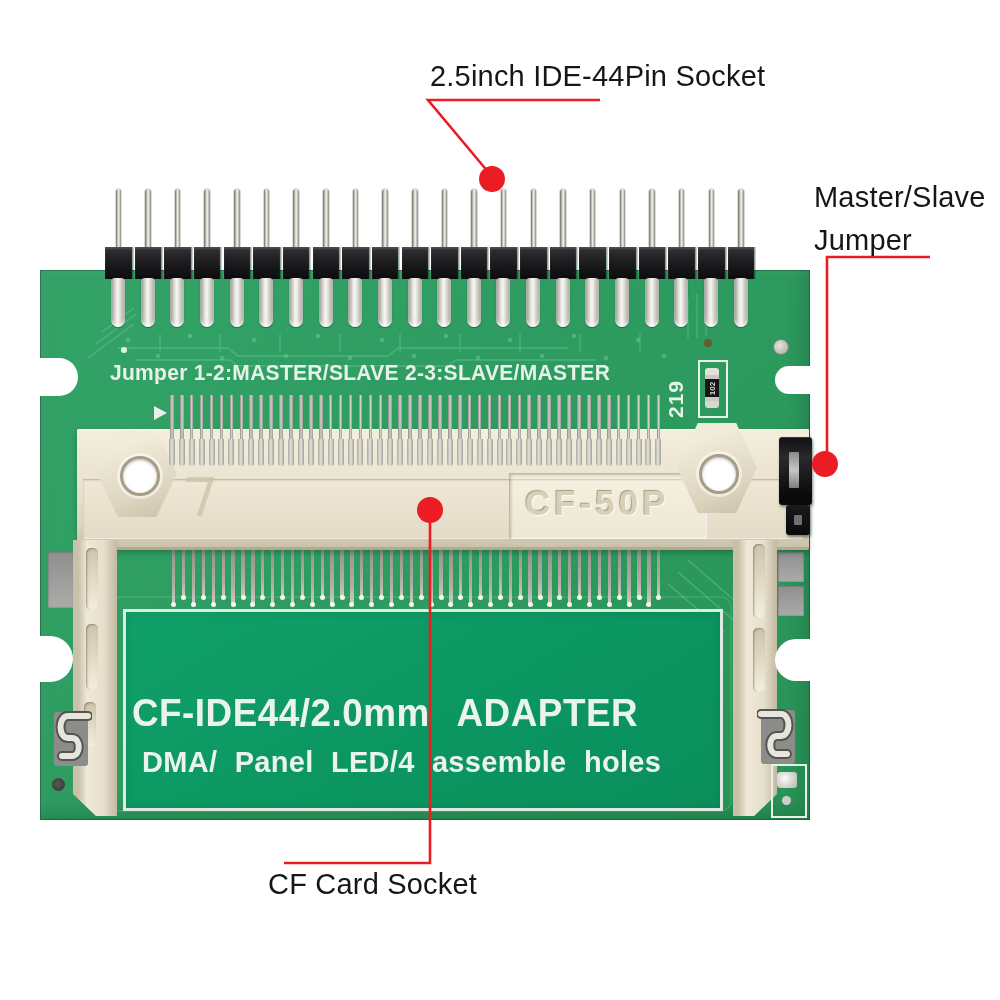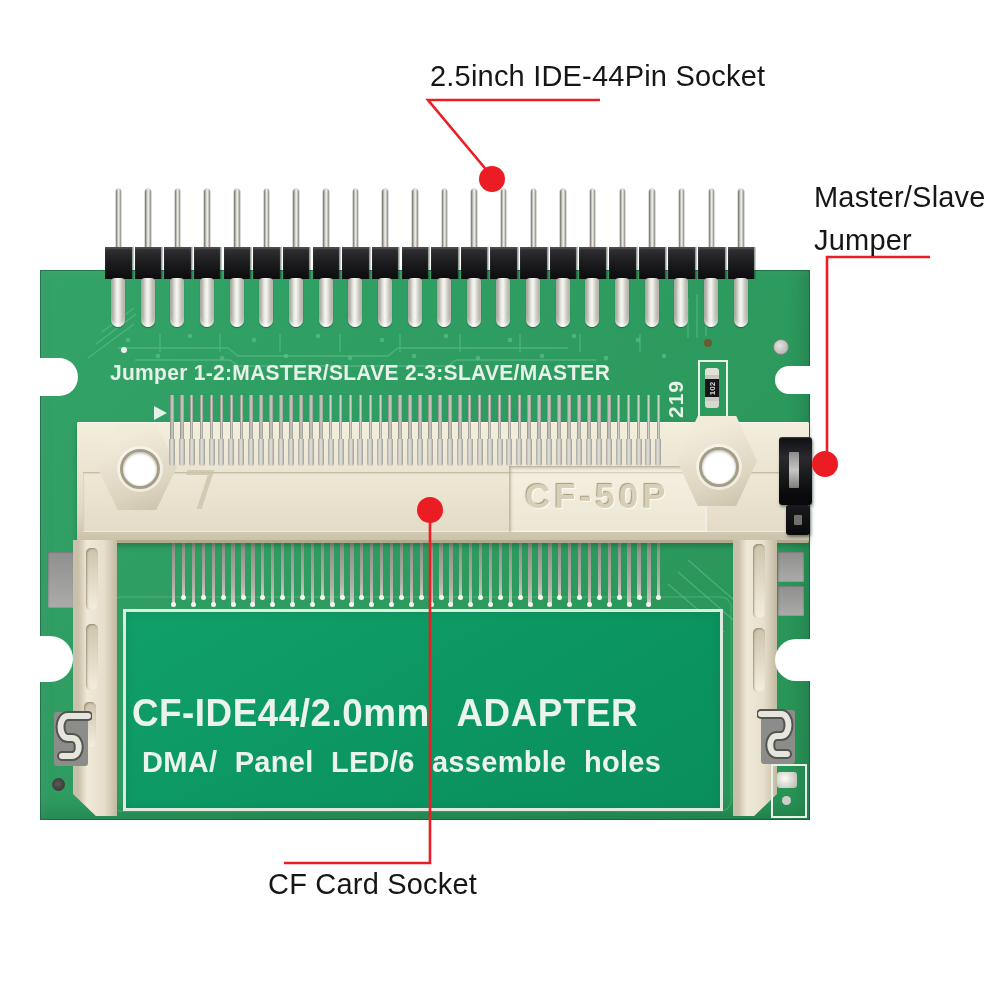--- a/index.html
+++ b/index.html
@@ -43,21 +43,21 @@
   .cft::after{content:'';position:absolute;left:-1.2px;width:6px;top:44px;height:27px;
        border-radius:0 0 3px 3px;
        background:linear-gradient(90deg,#a9a9a1,#e4e4dc 50%,#9e9e96);}
   #cf-bottom-pins{position:absolute;left:132px;top:273px;z-index:2;}
   .cfb{position:absolute;top:0;width:3.4px;
        background:linear-gradient(180deg,#8e8e86,#b0b0a6 70%,#cfcfc5);}
   .cfb::after{content:'';position:absolute;left:-.8px;bottom:-1px;width:5px;height:5px;
        border-radius:50%;background:#f6f6f0;}
 
   
-  #socket{position:absolute;left:37px;top:152px;width:732px;height:118px;z-index:5;
+  #socket{position:absolute;left:37px;top:159px;width:732px;height:118px;z-index:5;
           background:linear-gradient(180deg,#f4eedd 0%,#eae3d0 45%,#ded6c1 78%,#cbc2aa 100%);
           border-radius:2px;border-bottom:3px solid #b3a990;
           box-shadow:0 3px 5px rgba(10,60,35,.35), inset 0 1px 0 #fffdf4;text-align:center;}
   .sockband{position:absolute;left:6px;right:6px;top:50px;height:60px;
           background:linear-gradient(180deg,#efe8d6,#e3dbc6);
           box-shadow:inset 0 1px 2px rgba(110,100,72,.45), inset 0 -1px 1px rgba(255,255,255,.6);}
   .hex{position:absolute;background:linear-gradient(160deg,#f1ebda 20%,#ddd5c0 70%,#c9c0a7);
        clip-path:polygon(0 50%,26% 0,74% 0,100% 50%,74% 100%,26% 100%);}
   .hole{position:absolute;width:34px;height:34px;border-radius:50%;background:#fff;
        border:3px solid #a69d85;box-shadow:0 0 0 3px rgba(255,255,255,.55), inset 0 1px 3px rgba(0,0,0,.3);}
@@ -351,21 +351,21 @@
 
     <div id="jumper-block">
       <div class="jlabel"></div>
     </div>
     <div id="jumper-block2">
       <div class="jdot"></div>
     </div>
 
     <div id="panel">
       <div id="panel-line1">CF-IDE44/2.0mm ADAPTER</div>
-      <div id="panel-line2">DMA/ Panel LED/6 assemble holes</div>
+      <div id="panel-line2">DMA/ Panel LED/4 assemble holes</div>
     </div>
   </div>
 
   <div id="ide-top-pins">
       <span class="tpin" style="left: 10.5px;"></span>
       <span class="tpin" style="left: 40.15px;"></span>
       <span class="tpin" style="left: 69.8px;"></span>
       <span class="tpin" style="left: 99.45px;"></span>
       <span class="tpin" style="left: 129.1px;"></span>
       <span class="tpin" style="left: 158.75px;"></span>

